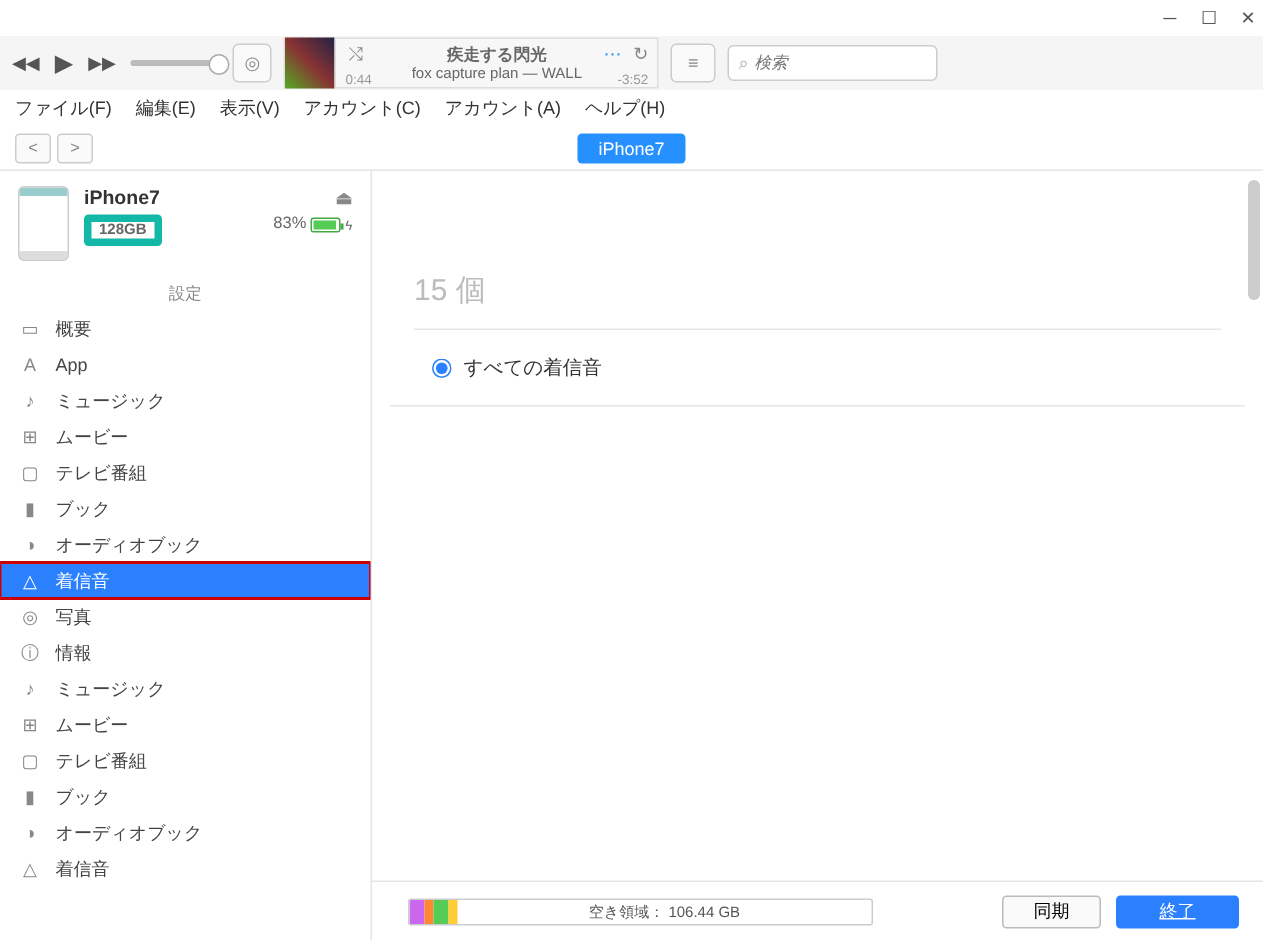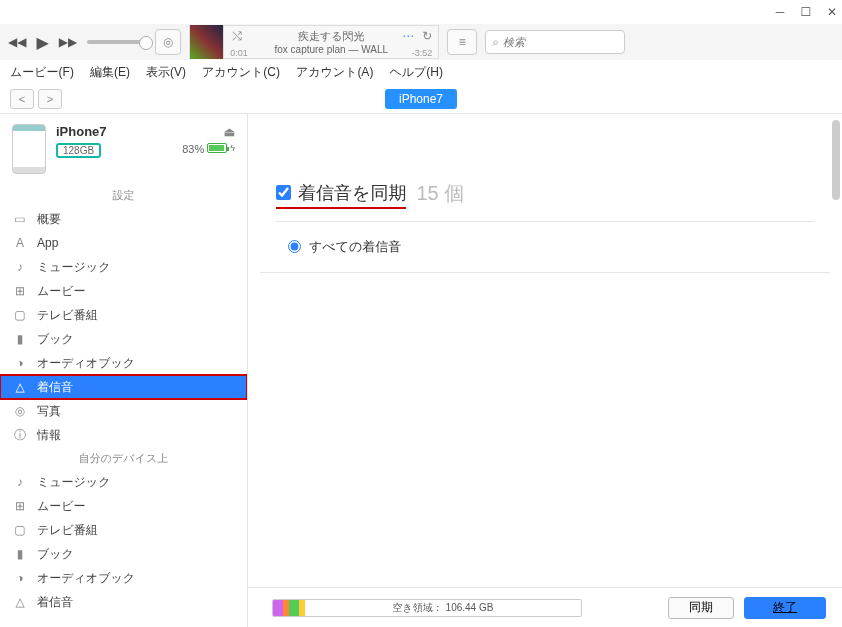--- a/index.html
+++ b/index.html
@@ -11,21 +11,21 @@
 .toolbar { height: 36px; background: #f5f5f5; display: flex; align-items: center; padding: 0 8px; gap: 8px; }
 .play-controls { display: flex; align-items: center; gap: 10px; color: #555; }
 .play-controls span { cursor: pointer; }
 .volume { width: 60px; height: 4px; background: #bbb; border-radius: 2px; position: relative; }
 .volume::before { content: ""; position: absolute; right: -6px; top: -4px; width: 12px; height: 12px; border-radius: 50%; background: #fff; border: 1px solid #aaa; }
 .circle-btn { width: 26px; height: 26px; border: 1px solid #ccc; border-radius: 4px; display: flex; align-items: center; justify-content: center; color: #888; background: #fafafa; cursor: pointer; }
 
 .nowplaying { flex: 0 0 250px; height: 34px; border: 1px solid #ddd; display: flex; align-items: center; background: #f7f7f7; position: relative; }
 .album-art { width: 34px; height: 34px; background: linear-gradient(45deg, #5a2, #833, #224); border-right: 1px solid #ddd; }
 .np-text { flex: 1; display: flex; flex-direction: column; align-items: center; font-size: 10px; color: #666; overflow: hidden; }
-.np-title { font-size: 11px; }
+.np-title { font-size: 11px; font-weight: bold; }
 .np-times { position: absolute; bottom: 0; left: 40px; right: 6px; display: flex; justify-content: space-between; font-size: 9px; color: #999; }
 
 .list-btn { width: 30px; height: 26px; border: 1px solid #ccc; border-radius: 4px; display: flex; align-items: center; justify-content: center; color: #888; background: #fafafa; cursor: pointer; }
 .search-wrap { display: flex; align-items: center; border: 1px solid #ccc; border-radius: 4px; background: #fff; padding: 2px 6px; width: 140px; height: 24px; }
 .search-wrap input { border: none; outline: none; font-size: 11px; width: 100%; font-style: italic; }
 
 .menubar { height: 24px; display: flex; align-items: center; padding: 0 10px; gap: 16px; font-size: 12px; color: #333; background: #fff; }
 .menubar span { cursor: pointer; }
 
 .tabbar { height: 30px; border-bottom: 1px solid #e5e5e5; display: flex; align-items: center; padding: 0 10px; position: relative; }
@@ -34,22 +34,22 @@
 .device-tab { position: absolute; left: 50%; transform: translateX(-50%); background: #2790ff; color: #fff; padding: 3px 14px; border-radius: 3px; font-size: 12px; }
 
 .main { display: flex; height: 513px; }
 
 .sidebar { width: 248px; border-right: 1px solid #e5e5e5; overflow-y: auto; position: relative; }
 .device-header { display: flex; padding: 10px 12px; gap: 10px; }
 .phone-img { width: 34px; height: 50px; border: 1px solid #ccc; border-radius: 4px; background: linear-gradient(to bottom, #9cc 0%, #9cc 12%, #fff 12%, #fff 88%, #ddd 88%); }
 .device-info { flex: 1; }
 .device-name { font-size: 13px; font-weight: bold; display: flex; align-items: center; justify-content: space-between; }
 .device-name .eject { color: #888; font-size: 12px; }
-.capacity { display: inline-block; border: 2px solid #14b8a6; border-radius: 3px; padding: 0 5px; font-size: 10px; color: #666; margin-top: 4px; }
-.battery { float: right; font-size: 11px; color: #666; margin-top: 4px; display: flex; align-items: flex-start; gap: 3px; }
+.capacity { display: inline-block; border: 5px solid #14b8a6; border-radius: 3px; padding: 0 5px; font-size: 10px; color: #666; margin-top: 4px; font-weight: bold; }
+.battery { float: right; font-size: 11px; color: #666; margin-top: 4px; display: flex; align-items: flex-end; gap: 3px; }
 .batt-icon { display: inline-block; width: 20px; height: 10px; border: 1px solid #4a4; border-radius: 2px; position: relative; }
 .batt-icon::before { content: ""; position: absolute; left: 1px; top: 1px; bottom: 1px; width: 80%; background: #5c5; }
 .batt-icon::after { content: ""; position: absolute; right: -3px; top: 3px; width: 2px; height: 4px; background: #4a4; }
 
 .section-title { font-size: 11px; color: #888; padding: 4px 12px; text-align: center; }
 .nav-list { list-style: none; }
 .nav-item { display: flex; align-items: center; gap: 9px; padding: 3px 12px; font-size: 12px; color: #444; cursor: pointer; height: 24px; }
 .nav-item .icon { width: 16px; height: 16px; display: flex; align-items: center; justify-content: center; color: #888; flex-shrink: 0; }
 .nav-item.selected { background: #2a80ff; color: #fff; }
 .nav-item.selected .icon { color: #fff; }
@@ -74,21 +74,21 @@
 
 .bottom-bar { height: 40px; border-top: 1px solid #e5e5e5; display: flex; align-items: center; padding: 0 16px; gap: 10px; justify-content: flex-end; }
 .storage-bar { flex: 0 0 310px; height: 18px; border: 1px solid #ccc; border-radius: 2px; display: flex; overflow: hidden; background: #fff; margin-right: auto; margin-left: 8px; font-size: 10px; align-items: center; }
 .seg { height: 100%; }
 .seg.a { width: 10px; background: #c6e; }
 .seg.b { width: 6px; background: #f83; }
 .seg.c { width: 10px; background: #5c5; }
 .seg.d { width: 6px; background: #fc3; }
 .storage-text { flex: 1; text-align: center; color: #555; }
 .btn { height: 22px; padding: 0 20px; border: 1px solid #bbb; border-radius: 3px; background: #fafafa; font-size: 12px; cursor: pointer; }
-.btn.primary { background: #2a80ff; color: #000000; border-color: #2a80ff; padding: 0 28px; text-decoration: underline; }
+.btn.primary { background: #2a80ff; color: #ffffff; border-color: #2a80ff; padding: 0 28px; text-decoration: underline; }
 </style>
 </head>
 <body>
 
 <div class="titlebar">
   <span class="winbtn">─</span>
   <span class="winbtn">☐</span>
   <span class="winbtn">✕</span>
 </div>
 
@@ -103,33 +103,33 @@
   <div class="nowplaying">
     <div class="album-art"></div>
     <span style="position:absolute;left:42px;top:3px;color:#888">⤭</span>
     <div class="np-text">
       <span class="np-title">疾走する閃光</span>
       <span>fox capture plan — WALL</span>
     </div>
     <span style="position:absolute;right:24px;top:3px;color:#2790ff">⋯</span>
     <span style="position:absolute;right:6px;top:3px;color:#888">↻</span>
     <div class="np-times">
-      <span>0:01</span>
+      <span>0:44</span>
       <span>-3:52</span>
     </div>
   </div>
   <div class="list-btn">≡</div>
   <div class="search-wrap">
     <span style="color:#aaa;margin-right:4px">⌕</span>
     <input type="text" placeholder="検索" style="">
   </div>
 </div>
 
 <div class="menubar">
-  <span>ムービー(F)</span>
+  <span>ファイル(F)</span>
   <span>編集(E)</span>
   <span>表示(V)</span>
   <span>アカウント(C)</span>
   <span>アカウント(A)</span>
   <span>ヘルプ(H)</span>
 </div>
 
 <div class="tabbar">
   <div class="tab-nav">
     <button>&lt;</button>
@@ -193,21 +193,20 @@
         <li class="nav-item">
           <span class="icon">◎</span>
           <span>写真</span>
         </li>
         <li class="nav-item">
           <span class="icon">ⓘ</span>
           <span>情報</span>
         </li>
       </ul>
 
-    <div class="section-title">自分のデバイス上</div>
     <ul class="nav-list" id="device-list">
         <li class="nav-item">
           <span class="icon">♪</span>
           <span>ミュージック</span>
         </li>
         <li class="nav-item">
           <span class="icon">⊞</span>
           <span>ムービー</span>
         </li>
         <li class="nav-item">
@@ -226,24 +225,20 @@
           <span class="icon">△</span>
           <span>着信音</span>
         </li>
       </ul>
   </div>
 
   <div class="content">
     <div class="scrollbar-fake"></div>
     <div class="content-scroll">
       <div class="sync-header">
-        <label class="sync-check">
-          <input type="checkbox" checked="" style="">
-          <span>着信音を同期</span>
-        </label>
         <span class="sync-count">15 個</span>
       </div>
       <hr class="divider">
       <div class="radio-group">
         <label class="radio-row">
           <input type="radio" name="rt" checked="" style="">
           <span>すべての着信音</span>
         </label>
       </div>
       <hr class="divider2">

